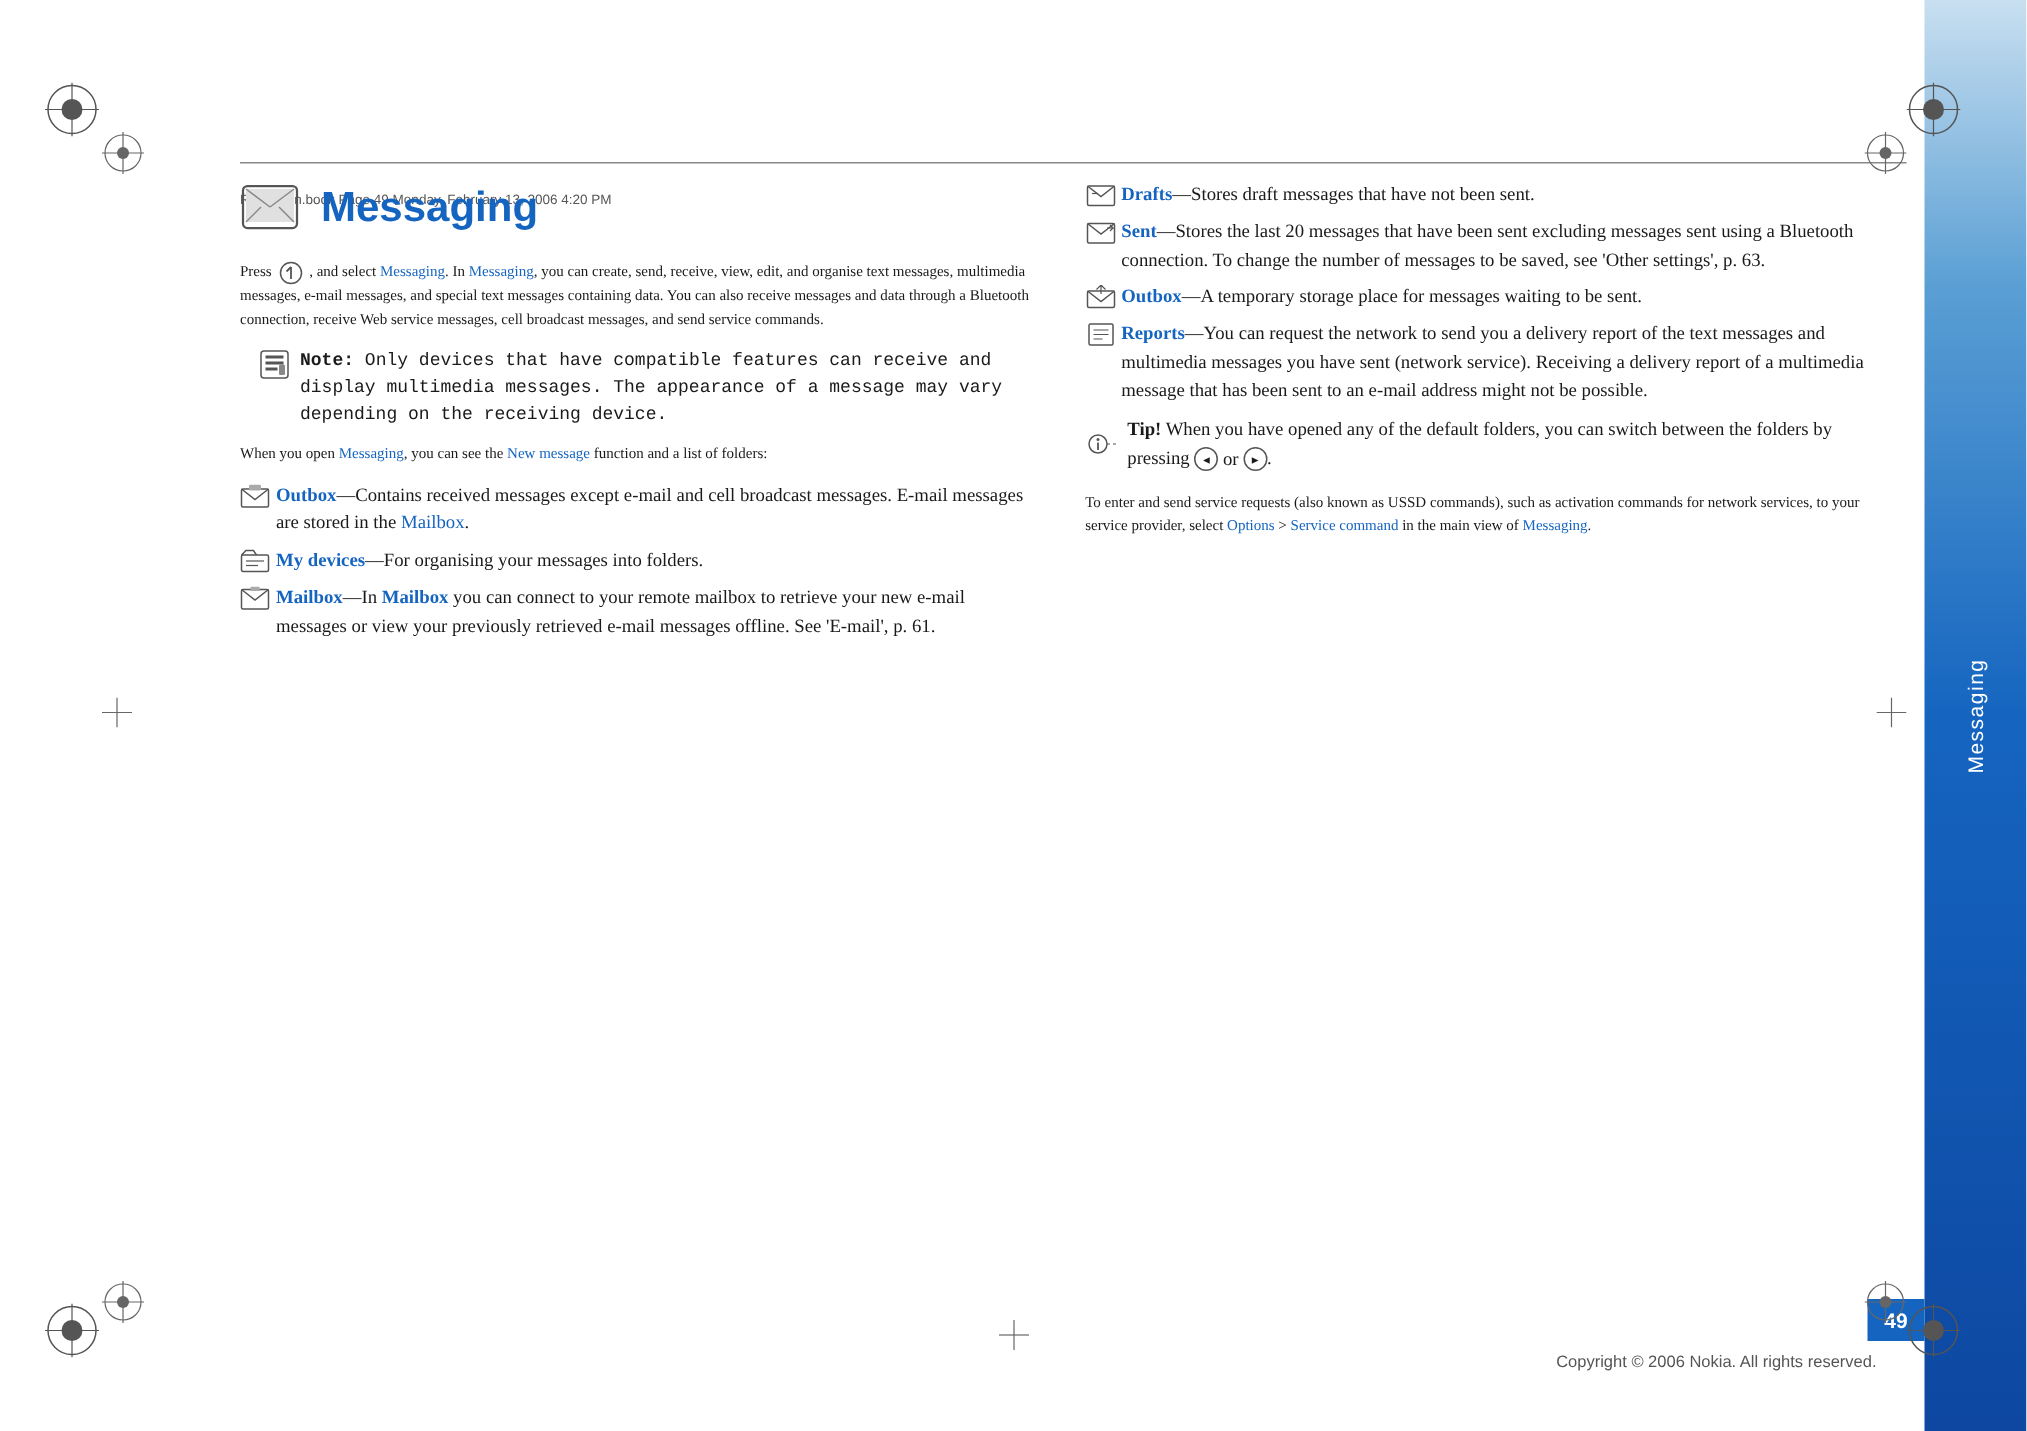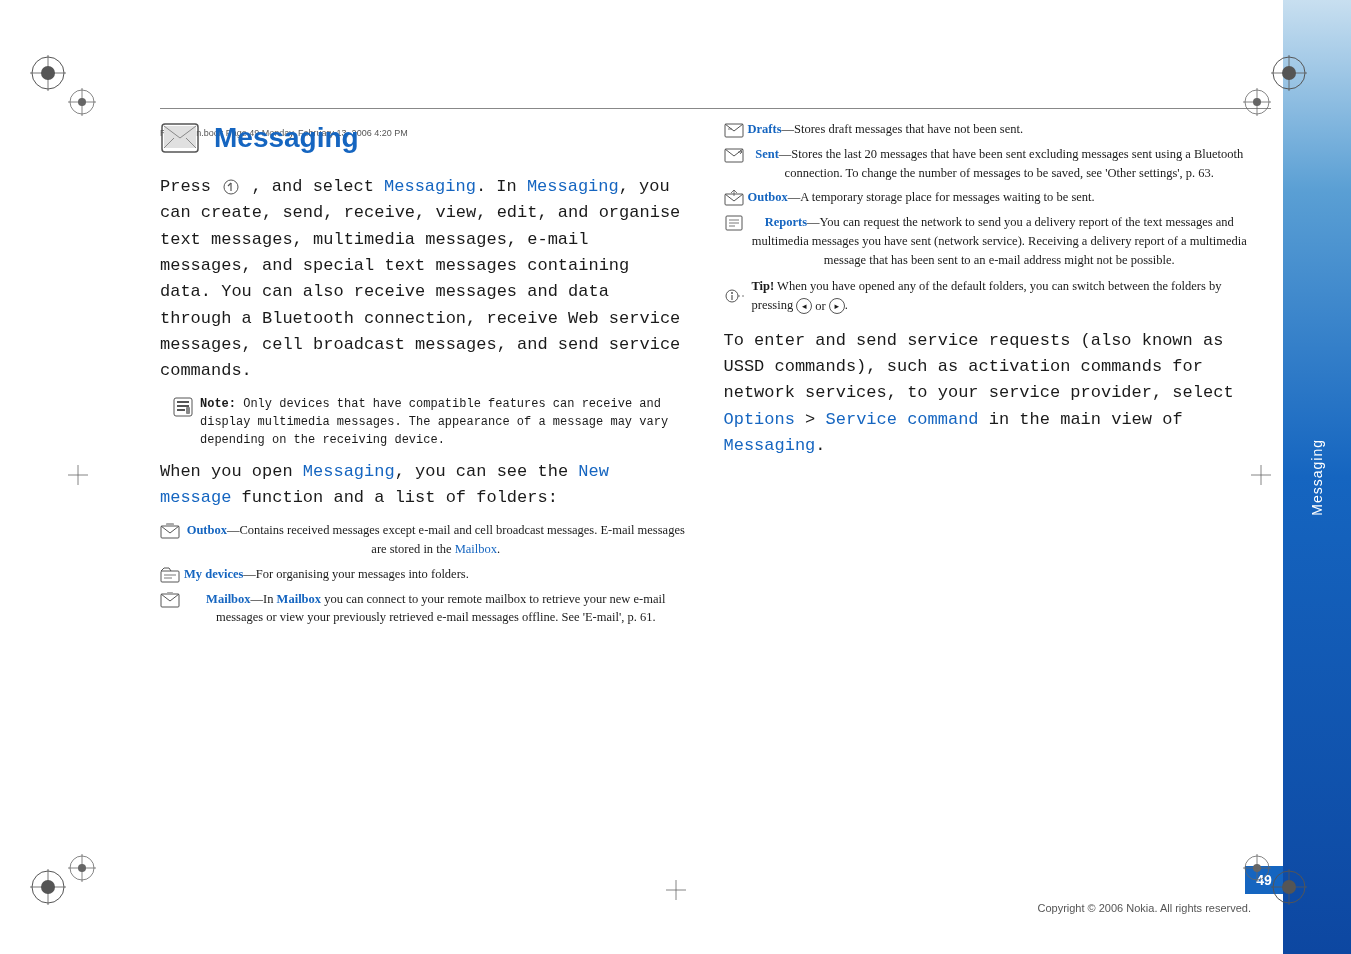--- a/index.html
+++ b/index.html
@@ -126,25 +126,24 @@
 
     .main-title {
       font-size: 28px;
       font-weight: bold;
       color: #1565c0;
       font-family: Arial, sans-serif;
     }
 
     
     .body-text {
-      font-size: 17px;
+      font-size: 10px;
       line-height: 1.55;
       color: #1a1a1a;
       margin-bottom: 10px;
-      font-family: Liberation Mono, monospace;
     }
 
     .link-blue {
       color: #1565c0;
       text-decoration: none;
     }
 
     
     .note-box {
       margin: 10px 0 10px 12px;
@@ -183,21 +182,20 @@
       width: 18px;
       height: 16px;
       flex-shrink: 0;
       margin-top: 2px;
     }
 
     .folder-text {
       font-size: 12.5px;
       line-height: 1.5;
       color: #1a1a1a;
-      text-align: center;
     }
 
     .folder-name {
       font-weight: bold;
       color: #1565c0;
     }
 
     
     .tip-box {
       margin: 8px 0;

